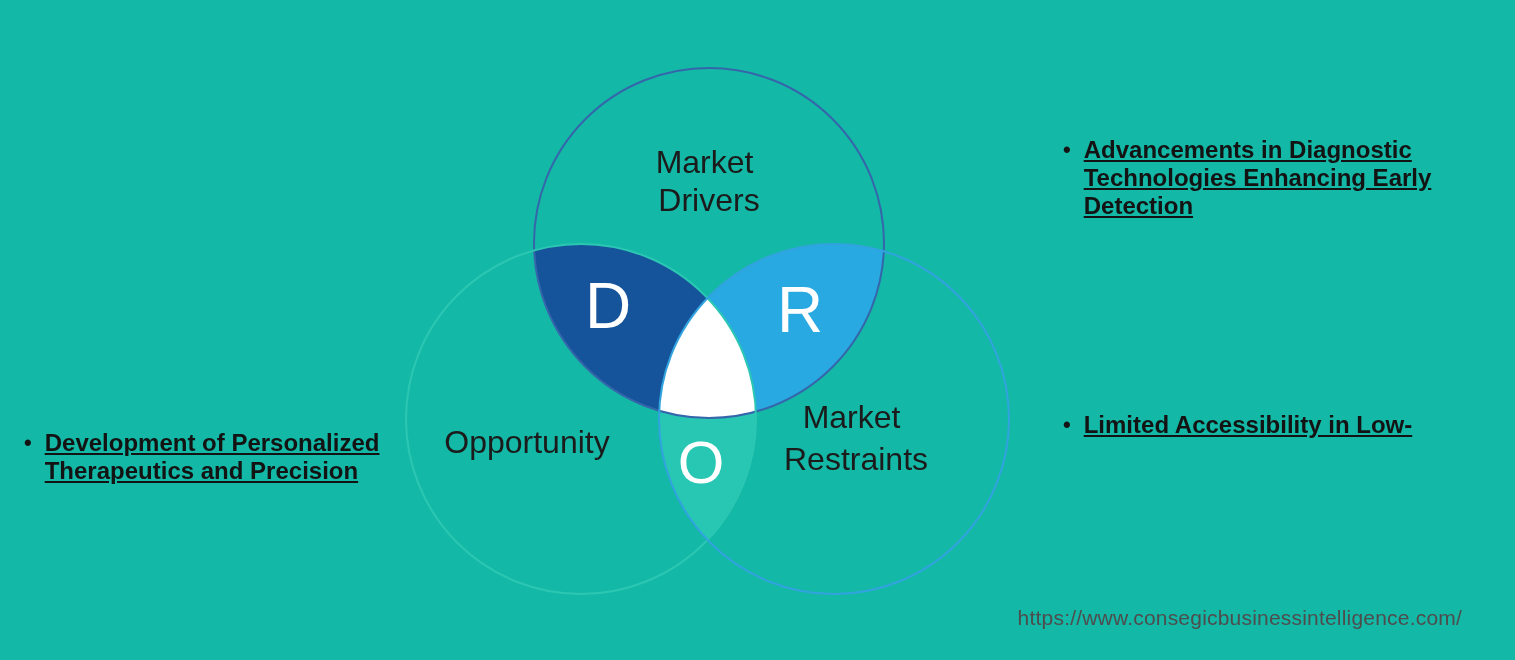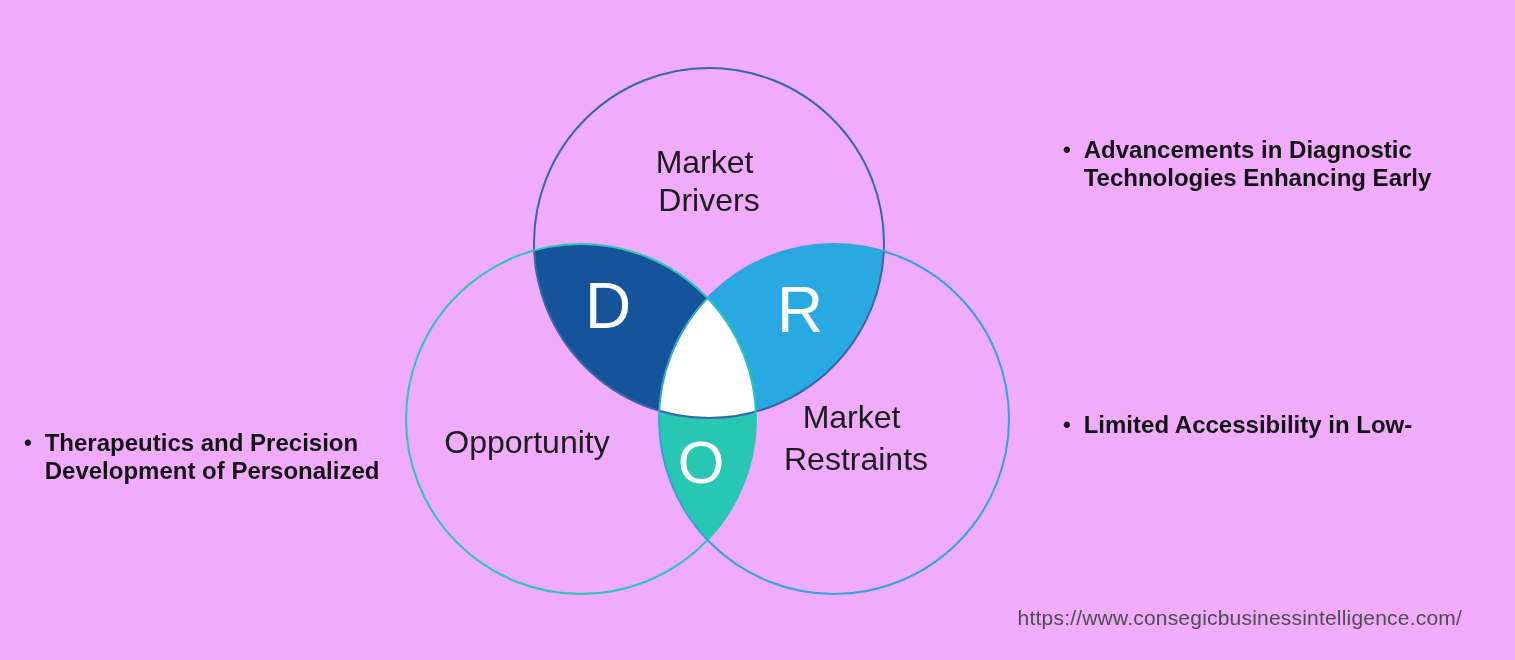--- a/index.html
+++ b/index.html
@@ -1,32 +1,32 @@
 <!DOCTYPE html>
 <html><head>
 <meta charset="utf-8">
 <style>
   * { margin:0; padding:0; box-sizing:border-box; }
   body { background:#ffffff; font-family:"Liberation Sans","DejaVu Sans",sans-serif; }
   .stage {
-    position:relative; width:1515px; height:660px; background:#f0abfc; overflow:hidden;
+    position:relative; width:1515px; height:660px; background:#14b8a6; overflow:hidden;
   }
   .venn-svg { position:absolute; left:0; top:0; }
   .venn-svg text { font-family:"Liberation Sans","DejaVu Sans",sans-serif; }
   .circle-label { font-size:32px; font-weight:400; text-anchor:middle; }
   .letter { font-size:64px; font-weight:400; text-anchor:middle; }
   .letter-o { font-size:60px; }
   .note {
     position:absolute; display:flex; align-items:flex-start;
     font-size:24px; line-height:28px; font-weight:600; color:#131313;
   }
   .note .dot {
     font-size:22px; line-height:28px; margin-right:13px; flex:0 0 auto;
   }
-  .note .lines div { white-space:nowrap; }
+  .note .lines div { white-space:nowrap;text-decoration:underline; }
   .note-left       { left:24px;   top:429px; }
   .note-right-top  { left:1063px; top:136px; }
   .note-right-bot  { left:1063px; top:411px; }
   .footer-url {
     position:absolute; right:53px; top:606px;
     font-size:21px; font-weight:400; letter-spacing:0.2px; color:#4d4d4d;
     white-space:nowrap;
   }
 </style>
 </head>
@@ -79,30 +79,31 @@
     </text>
 
     <text class="letter" x="608" y="328" fill="#ffffff">D</text>
     <text class="letter" x="800" y="332" fill="#ffffff">R</text>
     <text class="letter letter-o" x="701" y="483" fill="#ffffff">O</text>
   </svg>
 
   <div class="note note-left">
     <span class="dot">•</span>
     <div class="lines">
+      <div>Development of Personalized</div>
       <div>Therapeutics and Precision</div>
-      <div>Development of Personalized</div>
     </div>
   </div>
 
   <div class="note note-right-top">
     <span class="dot">•</span>
     <div class="lines">
       <div>Advancements in Diagnostic</div>
       <div>Technologies Enhancing Early</div>
+      <div>Detection</div>
     </div>
   </div>
 
   <div class="note note-right-bot">
     <span class="dot">•</span>
     <div class="lines">
       <div>Limited Accessibility in Low-</div>
     </div>
   </div>
 

